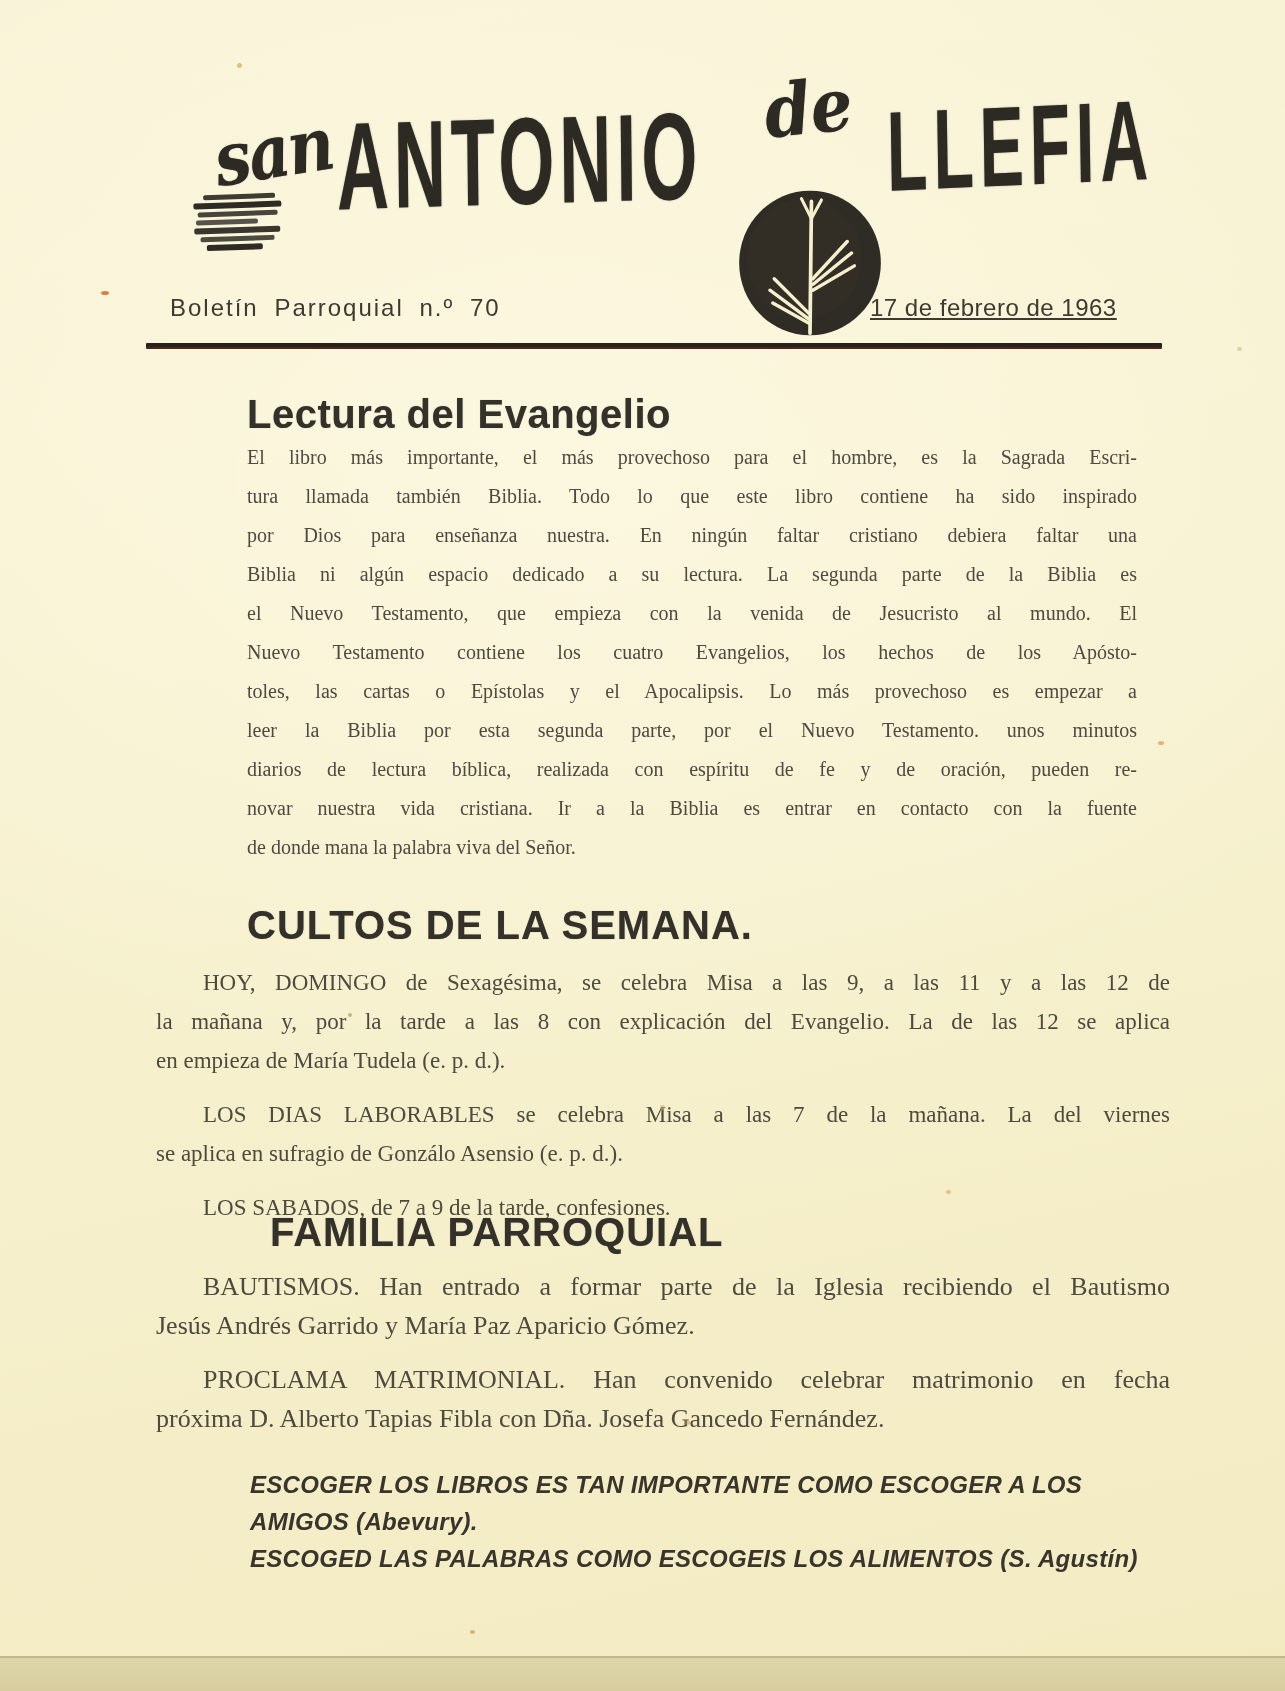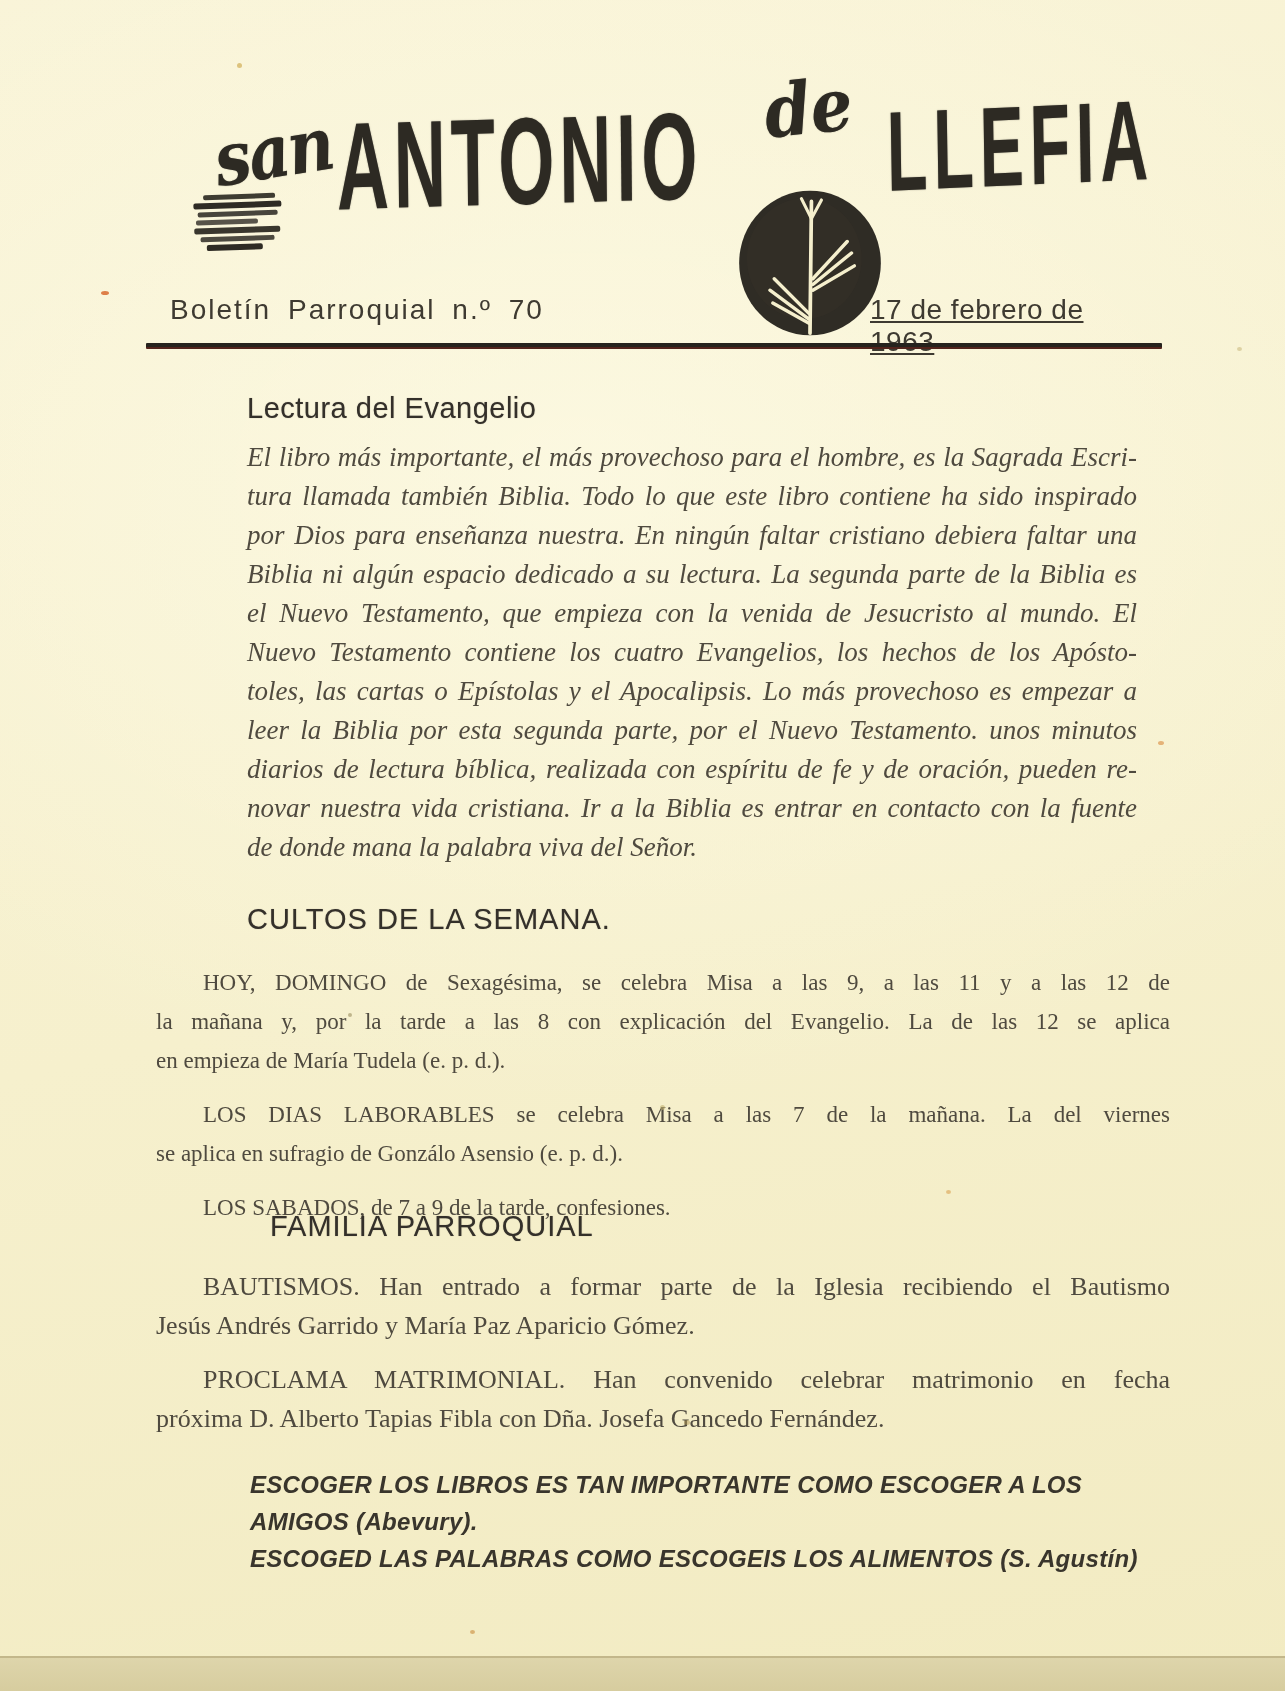--- a/index.html
+++ b/index.html
@@ -33,36 +33,36 @@
   .s1{height:5px;width:72px;margin-left:10px;opacity:.92;}
   .s2{height:6px;width:88px;margin-left:0;}
   .s3{height:5px;width:80px;margin-left:4px;opacity:.88;}
   .s4{height:5px;width:62px;margin-left:2px;opacity:.8;}
   .s5{height:6px;width:86px;margin-left:0;opacity:.95;}
   .s6{height:5px;width:74px;margin-left:6px;opacity:.85;}
   .s7{height:6px;width:56px;margin-left:12px;}
 
   .emblem { position:absolute; left:738px; top:190px; width:144px; height:146px; }
 
-  .masthead-line { position:absolute; top:294px; font-size:28px; color:#3e3a31; }
+  .masthead-line { position:absolute; top:294px; font-size:24px; color:#3e3a31; }
   .bulletin { left:170px; letter-spacing:2px; word-spacing:7px; }
   .issue-date { left:870px; width:282px; text-align:left; letter-spacing:.5px;text-decoration:underline; }
 
   .rule { position:absolute; left:146px; top:343px; width:1016px; height:4px;
           background:#26231d; border-bottom:2px solid rgba(125,38,28,.5); border-radius:1px; }
 
   
-  .h-sans { position:absolute; font-weight:normal; font-size:29px; color:#34302a; letter-spacing:1px;
+  .h-sans { position:absolute; font-weight:bold; font-size:40px; color:#34302a; letter-spacing:1px;
             text-shadow:0 0 1px rgba(52,48,42,.4); }
   .h-evangelio { left:247px; top:392px; letter-spacing:.5px; }
   .h-cultos    { left:247px; top:903px; }
   .h-familia   { left:247px; top:1210px;margin-left:23px; }
 
   .serifblock { position:absolute; font-family:"Liberation Serif", serif; color:#4f4a3f; }
-  .evangelio-body { left:247px; top:438px; width:890px; font-size:27px; line-height:39px;font-style:italic; }
+  .evangelio-body { left:247px; top:438px; width:890px; font-size:20px; line-height:39px; }
   .cultos-body    { left:156px; top:950px;  width:1014px; font-size:23px; line-height:39px; }
   .familia-body   { left:156px; top:1254px; width:1014px; font-size:26px; line-height:39px; }
 
   .para { margin:0 0 15px 0; }
   .justified .line { text-align:justify; text-align-last:justify; }
   .justified .line:last-child { text-align-last:left; }
   .indent-first .line:first-child { text-indent:47px;margin-top:13px; }
 
   .quote { position:absolute; left:250px; top:1466px; width:925px;
            font-weight:bold; font-style:italic; font-size:24px; line-height:37px;

